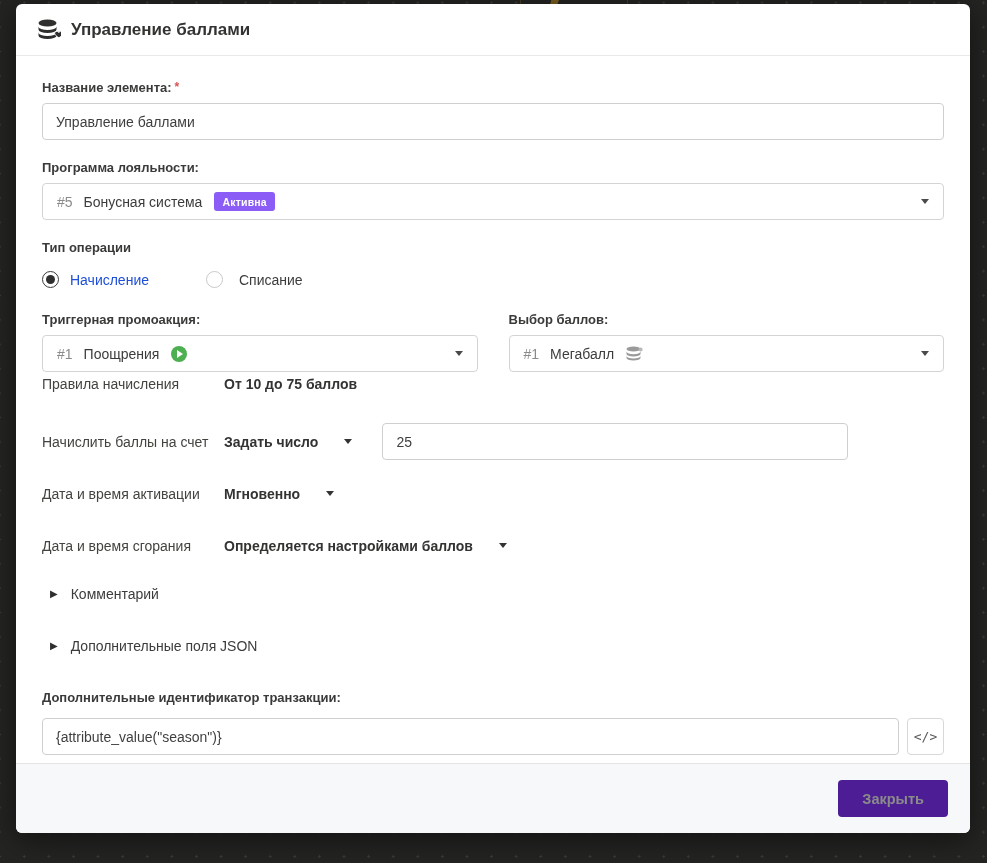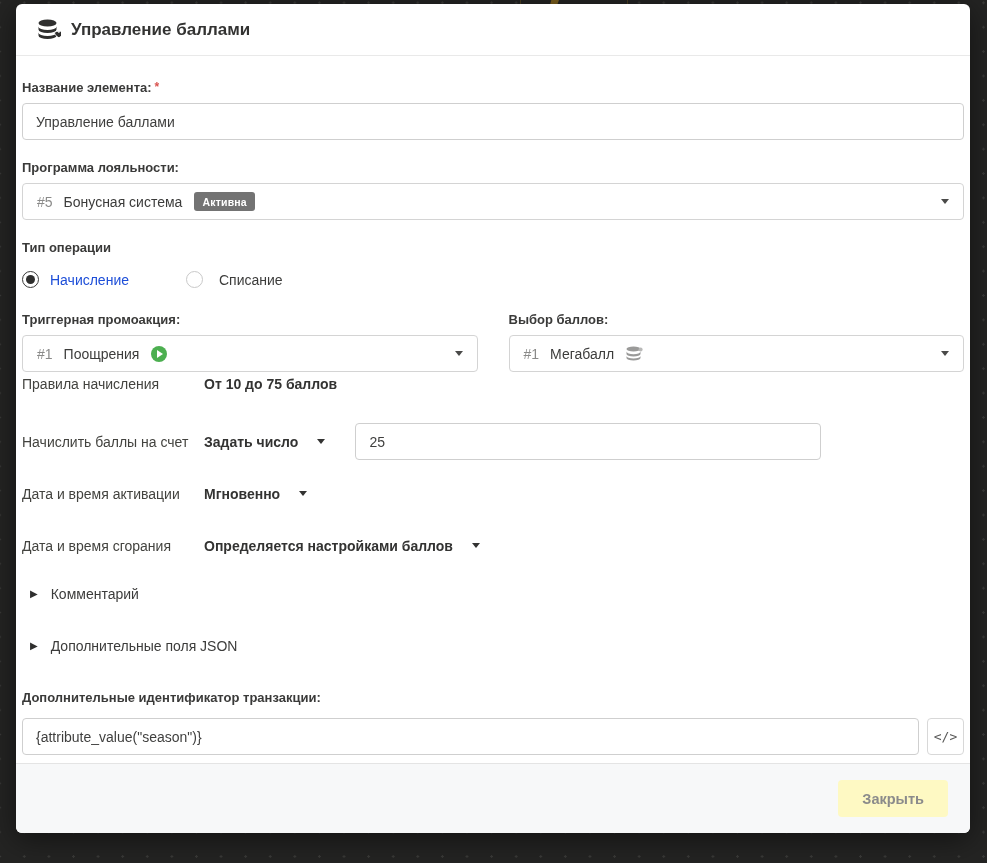--- a/index.html
+++ b/index.html
@@ -20,40 +20,40 @@
   .bg-widget svg { position:absolute; left:28px; top:18px; }
 
   .modal { position:absolute; left:16px; top:4px; width:954px; height:829px;
     background:#ffffff; border-radius:6px; box-shadow:0 6px 30px rgba(0,0,0,.5);
     display:flex; flex-direction:column; z-index:2; overflow:hidden; }
 
   .modal-header { display:flex; align-items:center; gap:10px; padding:15px 22px 14px;
     border-bottom:1px solid #e9e9e9; }
   .modal-title { font-size:17px; font-weight:700; color:#333332; }
 
-  .modal-body { padding:24px 6px 0; flex:1 1 auto; }
+  .modal-body { padding:24px 26px 0; flex:1 1 auto; }
 
   .field-label { font-size:13px; font-weight:700; color:#3a3a39; margin-bottom:8px; }
   .req { color:#d9534f; margin-left:3px; font-size:12px; vertical-align:top; }
 
   .text-input { width:100%; height:37px; border:1px solid #cfcfcf; border-radius:4px;
     padding:0 13px; font-size:14px; color:#3f3f3e; background:#fff; outline:none;
     font-family:"Liberation Sans","DejaVu Sans",sans-serif; }
 
   .select-box { height:37px; border:1px solid #d4d4d4; border-radius:4px; background:#fff;
     display:flex; align-items:center; padding:0 14px; font-size:14px; cursor:pointer;
     position:relative; }
   .select-box .sel-id { color:#8a8a89; margin-right:11px; }
   .select-box .sel-name { color:#3c3c3b; }
   .select-box .caret { position:absolute; right:14px; }
 
   .caret { width:0; height:0; border-left:4.5px solid transparent;
     border-right:4.5px solid transparent; border-top:5.5px solid #4a4a49; display:inline-block; }
 
-  .badge { background:#737373; color:#ffffff; font-size:10.5px; font-weight:700;
+  .badge { background:#8b5cf6; color:#ffffff; font-size:10.5px; font-weight:700;
     border-radius:3px; padding:4px 8px 3px; margin-left:12px; letter-spacing:.2px; }
 
   .section { margin-bottom:20px; }
 
   .radio-row { display:flex; align-items:center; margin-top:16px; }
   .radio-opt { display:flex; align-items:center; gap:11px; font-size:14px; color:#1d4ed8; cursor:pointer; }
   .radio-opt + .radio-opt { margin-left:57px;gap:16px; }
   .radio-circle { width:17px; height:17px; border-radius:50%; border:1px solid #c9c9c9;
     display:flex; align-items:center; justify-content:center; background:#fff; }
   .radio-circle.checked { border-color:#3a3a39; }
@@ -67,41 +67,41 @@
     margin-left:12px; position:relative; flex:0 0 auto; }
   .play-icon::after { content:""; position:absolute; left:6px; top:4px; width:0; height:0;
     border-top:4px solid transparent; border-bottom:4px solid transparent; border-left:6px solid #ffffff; }
 
   .coins-icon { margin-left:12px; display:flex; }
 
   .info-row { display:flex; align-items:center; min-height:37px; margin-bottom:15px; }
   .info-row.tight { min-height:24px; margin-bottom:27px; }
   .info-label { width:182px; flex:0 0 182px; font-size:14px; color:#43433f; }
   .info-value { font-size:14px; font-weight:700; color:#333332; }
-  .dd-trigger { display:inline-flex; align-items:center; gap:19px; font-size:14px;
+  .dd-trigger { display:inline-flex; align-items:center; gap:26px; font-size:14px;
     font-weight:700; color:#333332; cursor:pointer; }
   .dd-trigger .caret { border-top-color:#333332; }
   .num-input { width:466px; margin-left:30px; }
 
   .collapse-row { display:flex; align-items:center; gap:13px; margin:0 0 36px 8px; cursor:pointer; }
   .collapse-row .tri { font-size:10px; color:#2f2f2e; line-height:1; }
   .collapse-row .c-label { font-size:14px; color:#3c3c3b; }
 
   .tx-wrap { display:flex; align-items:center; gap:8px; margin-bottom:4px; }
   .tx-input { flex:1 1 auto; }
   .code-btn { width:37px; height:37px; flex:0 0 37px; border:1px solid #d8d8d8; border-radius:4px;
     background:#fff; display:flex; align-items:center; justify-content:center;
     font-family:"DejaVu Sans Mono","Liberation Mono",monospace; font-size:13px; color:#5a5a59; cursor:pointer; }
 
   .modal-footer { border-top:1px solid #e4e4e4; background:#f7f8f9; padding:16px 22px;
     display:flex; justify-content:flex-end; gap:16px; }
   .btn { border:none; border-radius:4px; font-size:14.5px; font-weight:700;
     padding:0 24px; height:37px; cursor:pointer;
     font-family:"Liberation Sans","DejaVu Sans",sans-serif; }
-  .btn-close { background:#fef9c3; color:#8b8b8b; }
+  .btn-close { background:#4c1d95; color:#8b8b8b; }
   .btn-apply { background:#69a9d0; color:#ffffff; }
 </style>
 </head>
 <body>
 
 <div class="bg-widget">
   <svg width="50" height="36" viewBox="0 0 50 36">
     <path d="M4 34 C4 14 22 4 46 8" stroke="#7a5e1d" stroke-width="7" fill="none" stroke-linecap="round"></path>
   </svg>
 </div>

